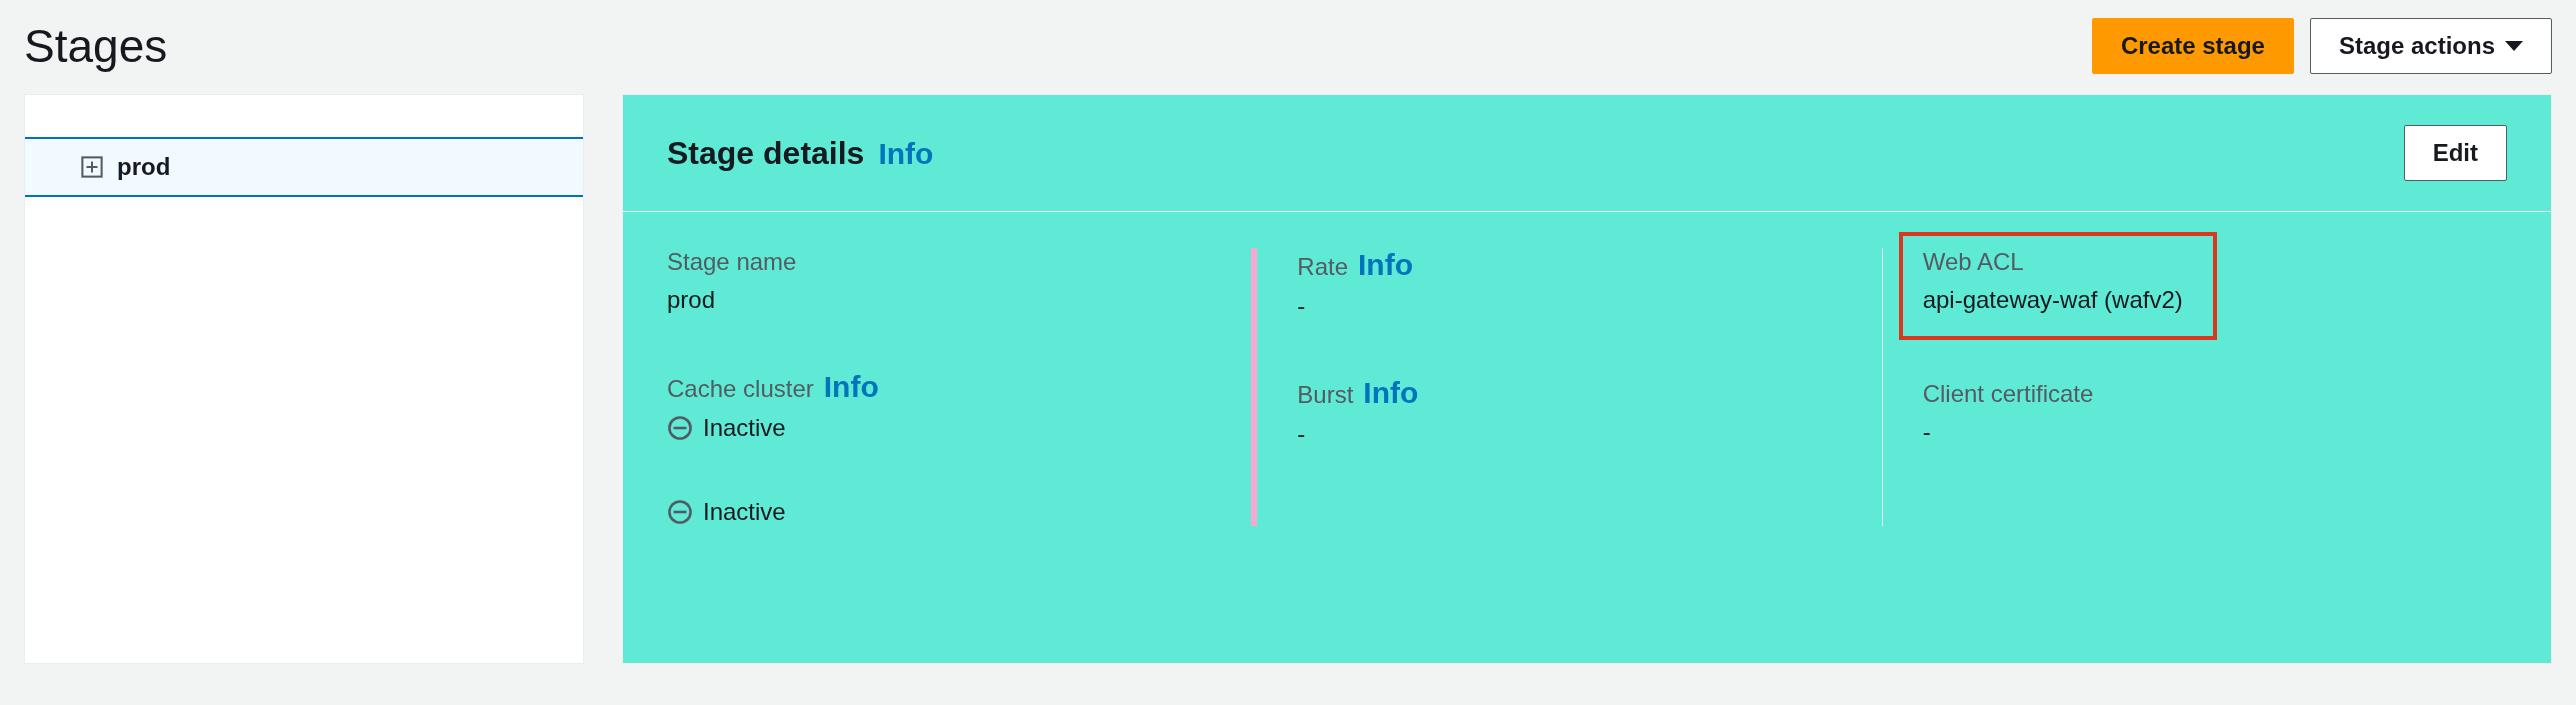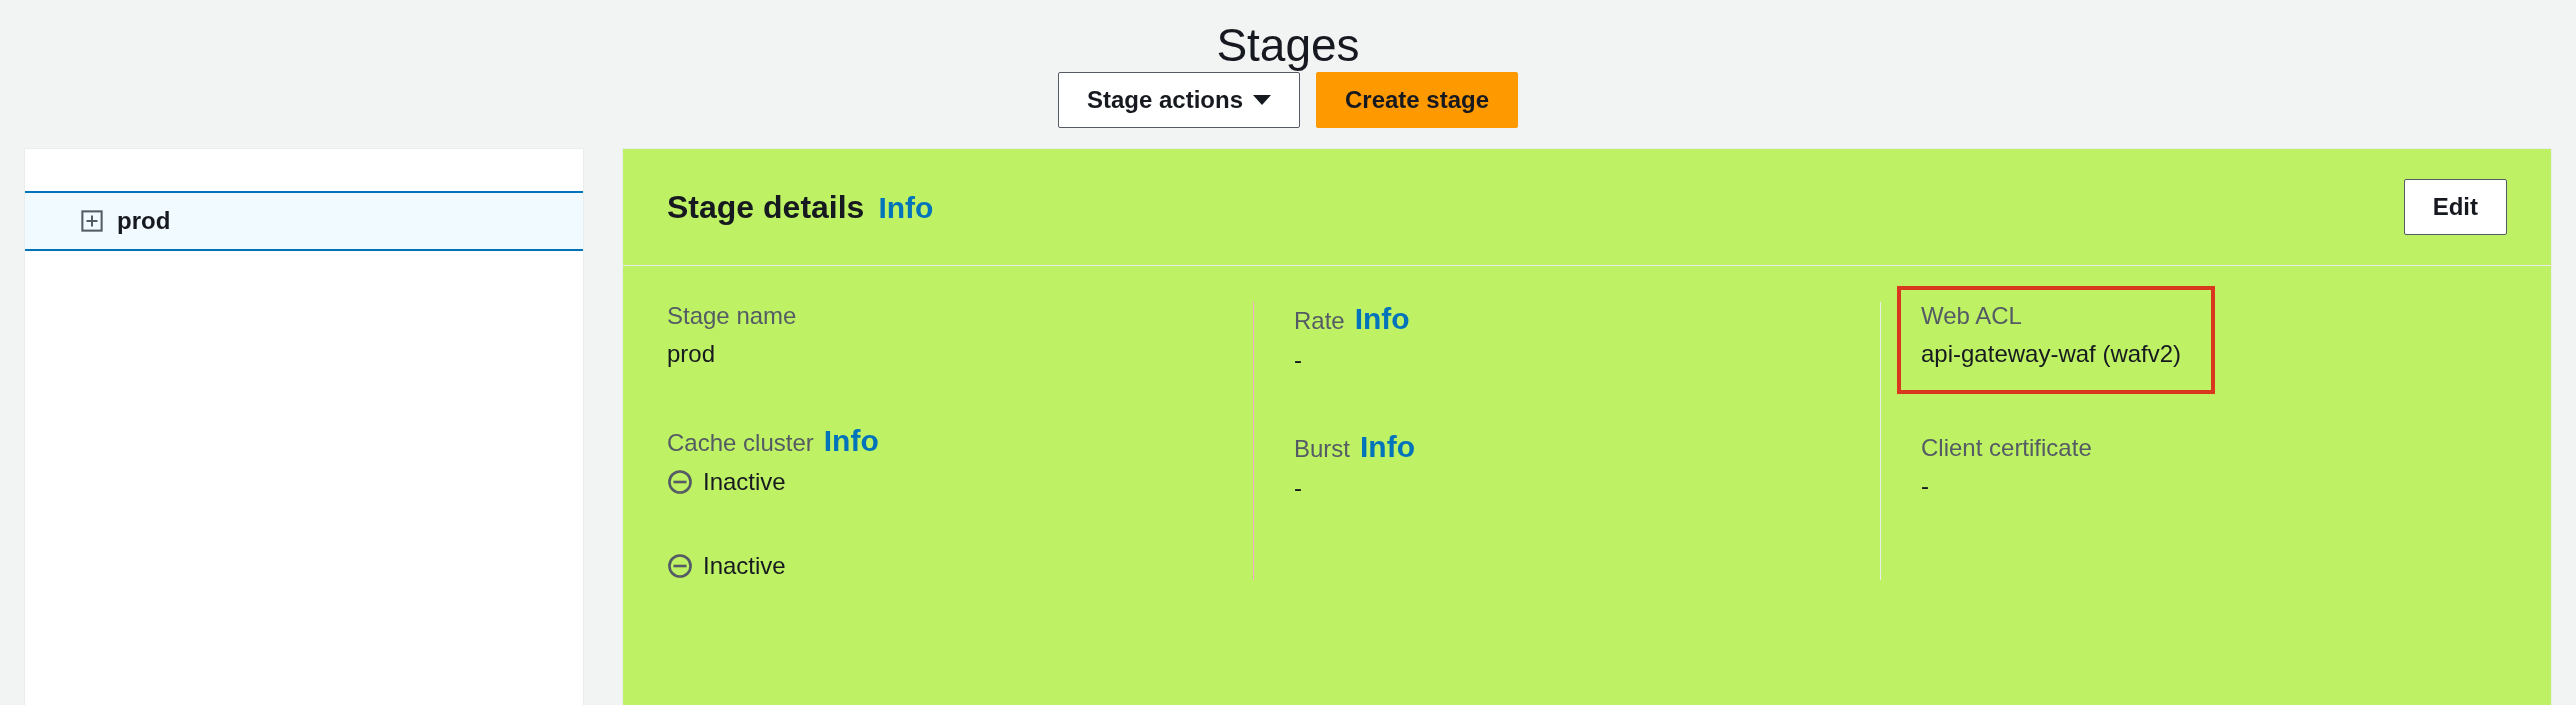--- a/index.html
+++ b/index.html
@@ -9,21 +9,20 @@
     color: #16191f;
     width: 2576px;
     height: 705px;
     overflow: hidden;
   }
   .header-row {
     display: flex;
     justify-content: space-between;
     align-items: center;
     padding: 18px 24px 20px 24px;
-    flex-direction: column;
   }
   .page-title {
     font-size: 46px;
     font-weight: 400;
     color: #16191f;
   }
   .header-actions {
     display: flex;
     gap: 16px;
   }
@@ -79,21 +78,21 @@
     color: #16191f;
     cursor: pointer;
   }
   .expand-icon {
     width: 22px;
     height: 22px;
     flex-shrink: 0;
   }
   .details-panel {
     flex: 1;
-    background: #bef264;
+    background: #5eead4;
     border: 1px solid #eaeded;
     min-height: 570px;
   }
   .panel-header {
     display: flex;
     justify-content: space-between;
     align-items: center;
     padding: 30px 44px;
     border-bottom: 1px solid #eaeded;
   }
@@ -118,21 +117,21 @@
     padding: 36px 44px;
     gap: 0;
   }
   .col {
     flex: 1;
     display: flex;
     flex-direction: column;
     gap: 56px;
     padding-right: 40px;
   }
-  .col-1 { flex: 1; border-right: 1px solid #f9a8d4; }
+  .col-1 { flex: 1; border-right: 6px solid #f9a8d4; }
   .col-2 { flex: 1; padding-left: 40px; border-right: 1px solid #eaeded; }
   .col-3 { flex: 1; padding-left: 40px; }
   .field-label {
     font-size: 24px;
     color: #545b64;
     display: flex;
     align-items: baseline;
     gap: 10px;
     margin-bottom: 10px;
   }
@@ -154,25 +153,25 @@
     margin: -16px -34px -16px -24px;
     display: inline-block;
   }
 </style>
 </head>
 <body>
 
 <div class="header-row">
   <h1 class="page-title">Stages</h1>
   <div class="header-actions">
+    <button class="btn btn-primary">Create stage</button>
     <button class="btn">
       <span>Stage actions</span>
       <span class="caret"></span>
     </button>
-    <button class="btn btn-primary">Create stage</button>
   </div>
 </div>
 
 <div class="main">
   <div class="sidebar">
     <div class="tree-item">
       <svg class="expand-icon" viewBox="0 0 16 16">
         <rect x="1" y="1" width="14" height="14" fill="none" stroke="#545b64" stroke-width="1.5"></rect>
         <line x1="8" y1="4" x2="8" y2="12" stroke="#545b64" stroke-width="1.5"></line>
         <line x1="4" y1="8" x2="12" y2="8" stroke="#545b64" stroke-width="1.5"></line>

